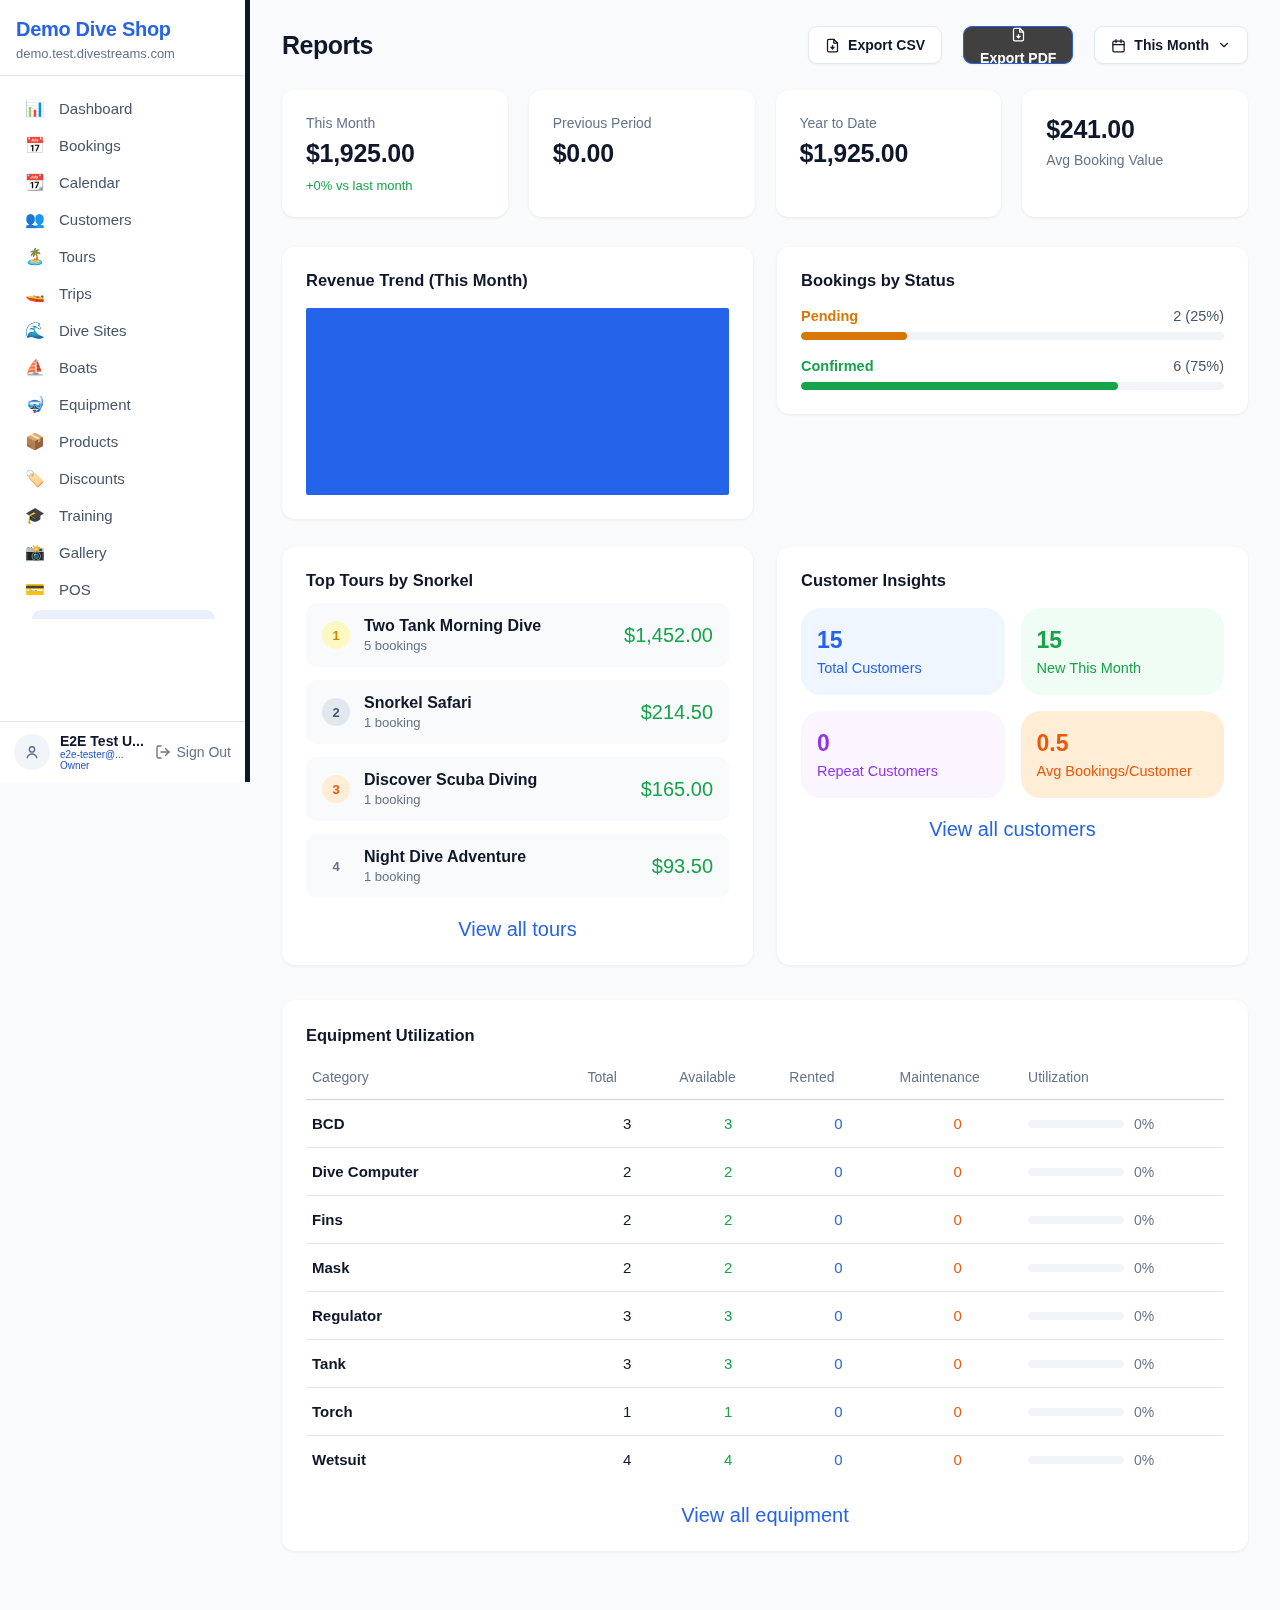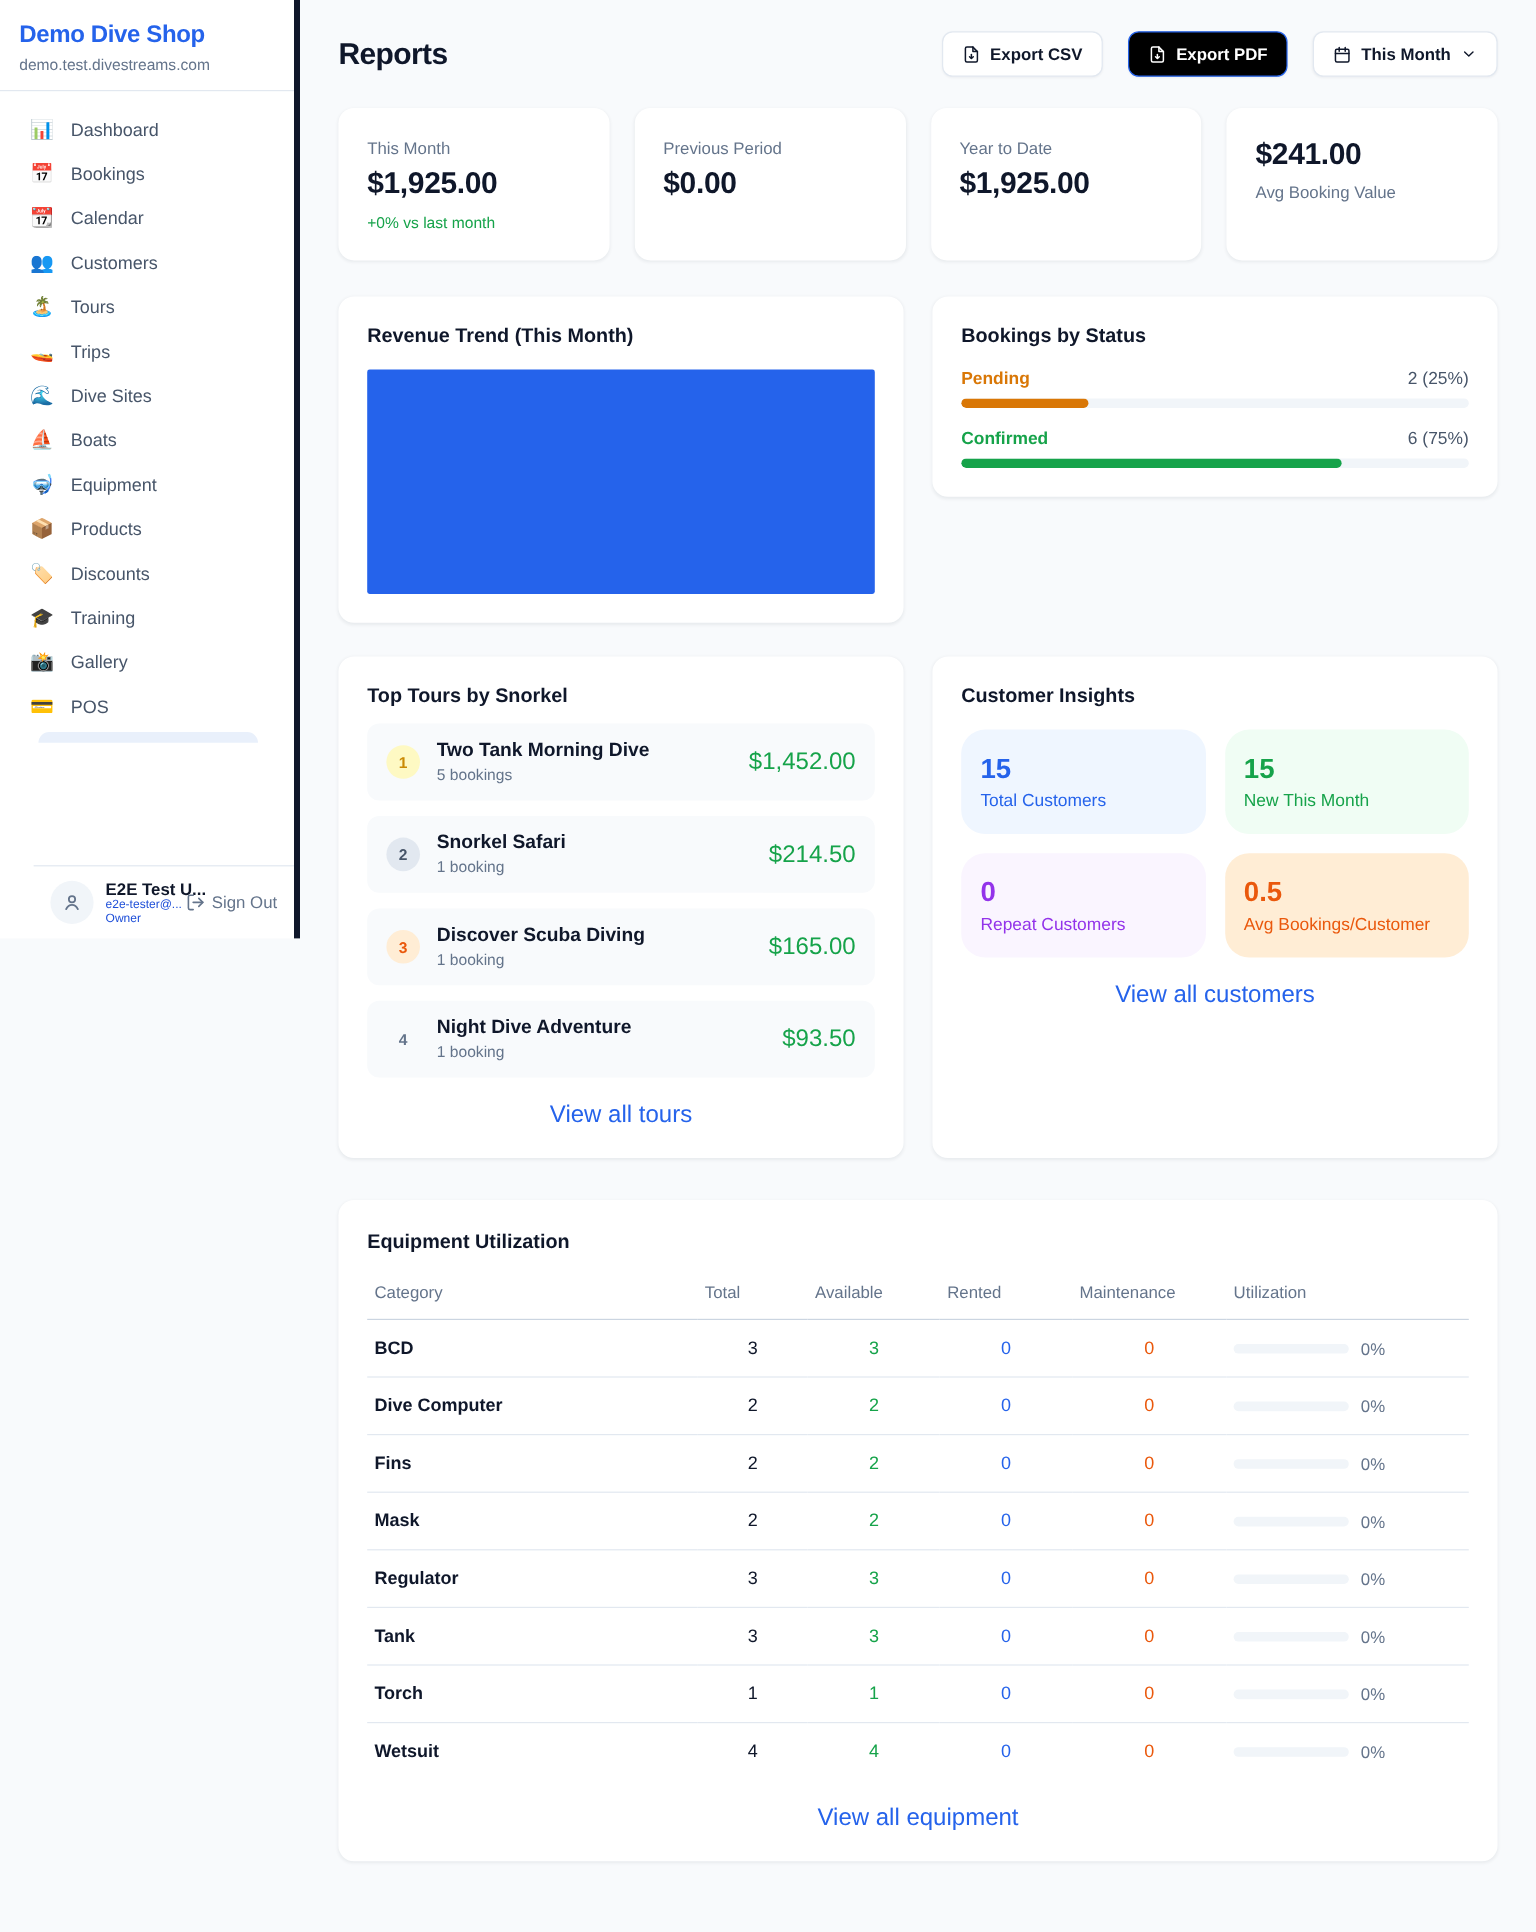--- a/index.html
+++ b/index.html
@@ -19,36 +19,36 @@
     display:flex; flex-direction:column;
   }
   .brand { padding:18px 16px 14px; border-bottom:1px solid #e2e8f0; }
   .brand-name { color:#2563eb; font-size:20px; font-weight:800; letter-spacing:-0.3px; }
   .brand-domain { color:#64748b; font-size:13px; margin-top:5px; }
   .nav { padding:14px 16px 0; flex:1; }
   .nav-item { display:flex; align-items:center; gap:13px; padding:10px 8px; border-radius:8px; cursor:pointer; }
   .nav-icon { width:22px; font-size:16px; line-height:1; text-align:center; }
   .nav-label { color:#475569; font-size:15px; }
   .nav-active-peek { height:9px; background:#e9f0fb; border-radius:9px 9px 0 0; margin:2px 14px 0 16px; }
-  .user-panel { border-top:1px solid #e2e8f0; padding:11px 14px; display:flex; align-items:center; gap:10px;margin-left:28px; }
+  .user-panel { border-top:1px solid #e2e8f0; padding:11px 14px; display:flex; align-items:center; gap:10px; }
   .avatar { width:36px; height:36px; min-width:36px; border-radius:50%; background:#f1f5f9; color:#64748b;
             display:flex; align-items:center; justify-content:center; }
   .user-meta { flex:1; min-width:0; }
   .user-name { font-size:14px; font-weight:700; color:#0f172a; white-space:nowrap; }
   .user-email, .user-role { font-size:10px; color:#1d4ed8; white-space:nowrap; }
   .signout { display:flex; align-items:center; gap:6px; color:#64748b; font-size:14px; cursor:pointer; white-space:nowrap; }
   
   .main { margin-left:250px; padding:26px 32px 32px; }
   .page-header { display:flex; align-items:center; justify-content:space-between; margin-bottom:26px; }
   .page-title { font-size:25px; font-weight:800; letter-spacing:-0.5px; }
   .header-actions { display:flex; gap:21px; }
   .btn { height:38px; display:inline-flex; align-items:center; gap:8px; padding:0 16px;
          border-radius:9px; font-size:14px; font-weight:600; cursor:pointer; border:1px solid #e2e8f0;
          background:#fff; color:#0f172a; box-shadow:0 1px 2px rgba(16,24,40,.05); }
-  .btn-primary { background:#000000; border-color:#2563eb; color:#fff; }
+  .btn-primary { background:#404040; border-color:#2563eb; color:#fff;flex-direction:column; }
   .card { background:#fff; border-radius:13px; box-shadow:0 1px 3px rgba(16,24,40,.07); }
   
   .stats-grid { display:grid; grid-template-columns:repeat(4,1fr); gap:21px; margin-bottom:30px; }
   .stat-card { padding:25px 24px; height:127px; }
   .stat-label { font-size:14px; color:#64748b; }
   .stat-value { font-size:25px; font-weight:800; color:#0f172a; margin-top:8px; letter-spacing:-0.3px; }
   .stat-delta { font-size:13px; color:#16a34a; margin-top:10px; }
   .stat-card.value-first .stat-value { margin-top:0; }
   .stat-card.value-first .stat-label { margin-top:8px; }
   

